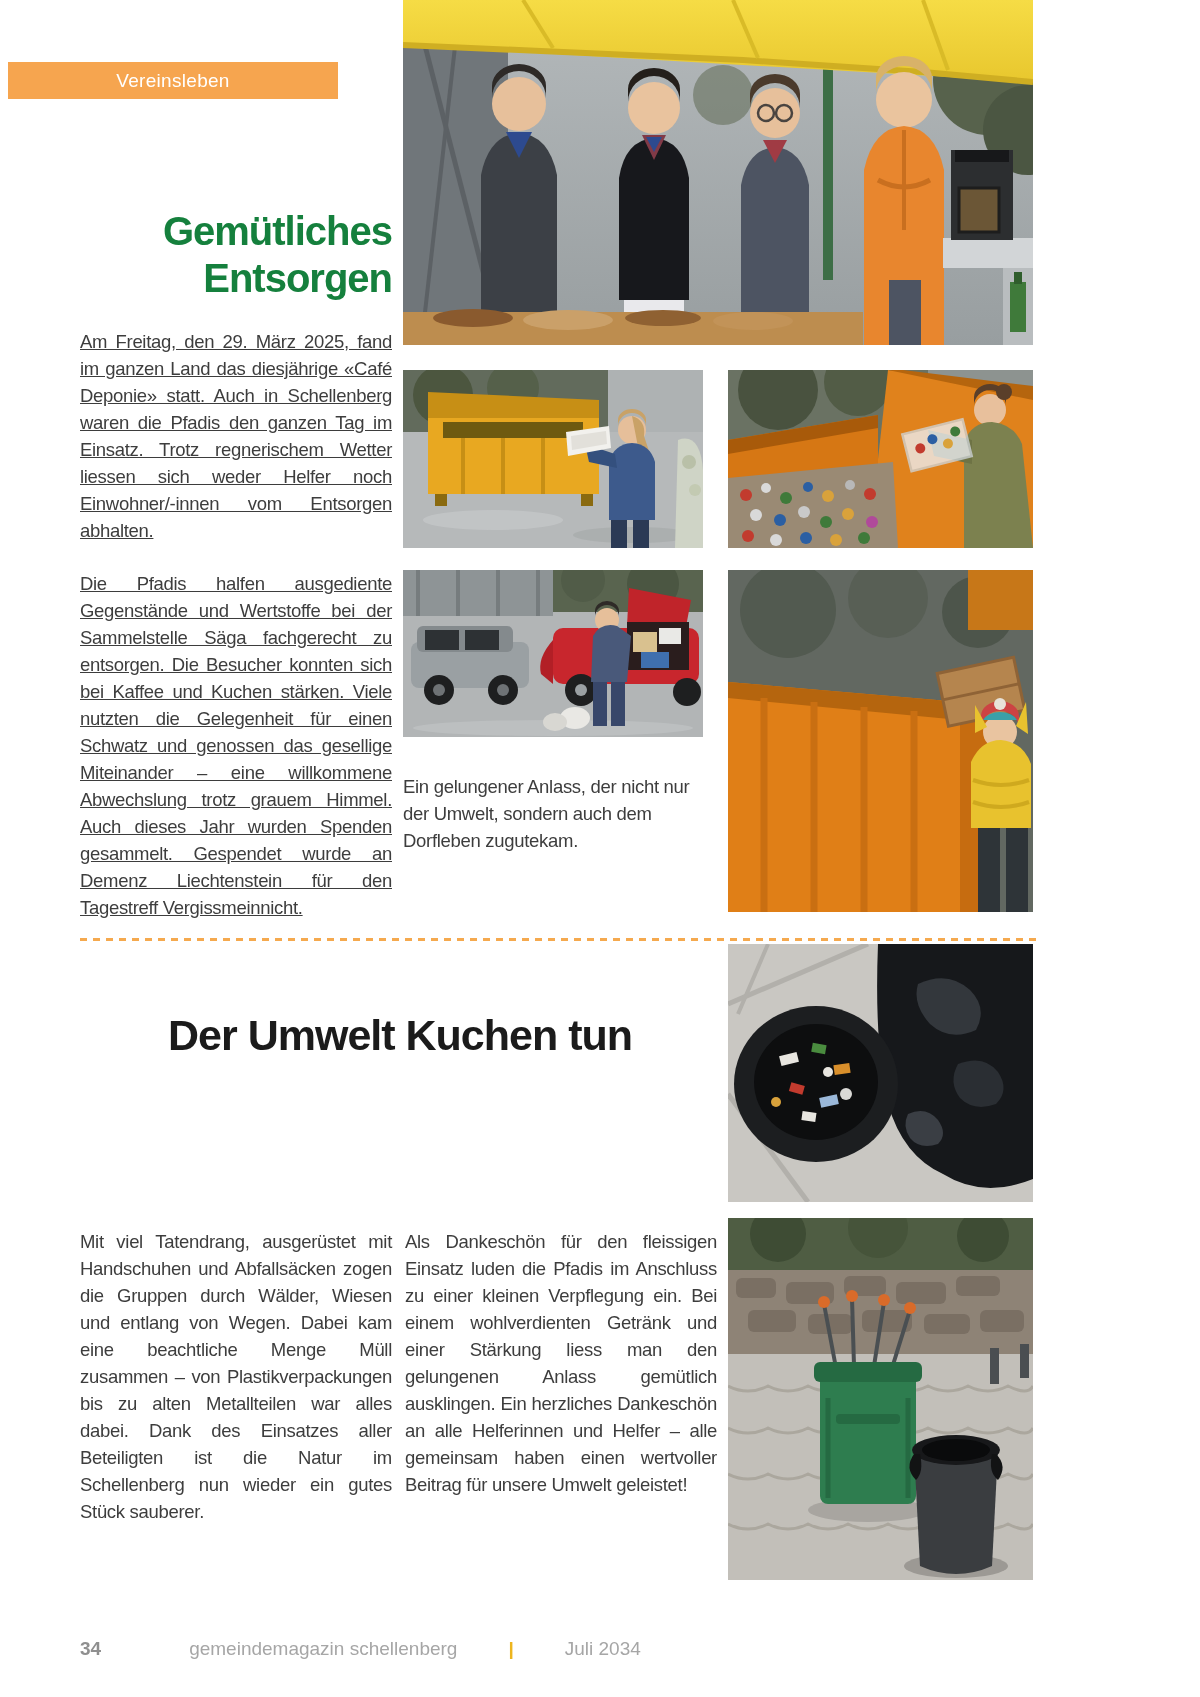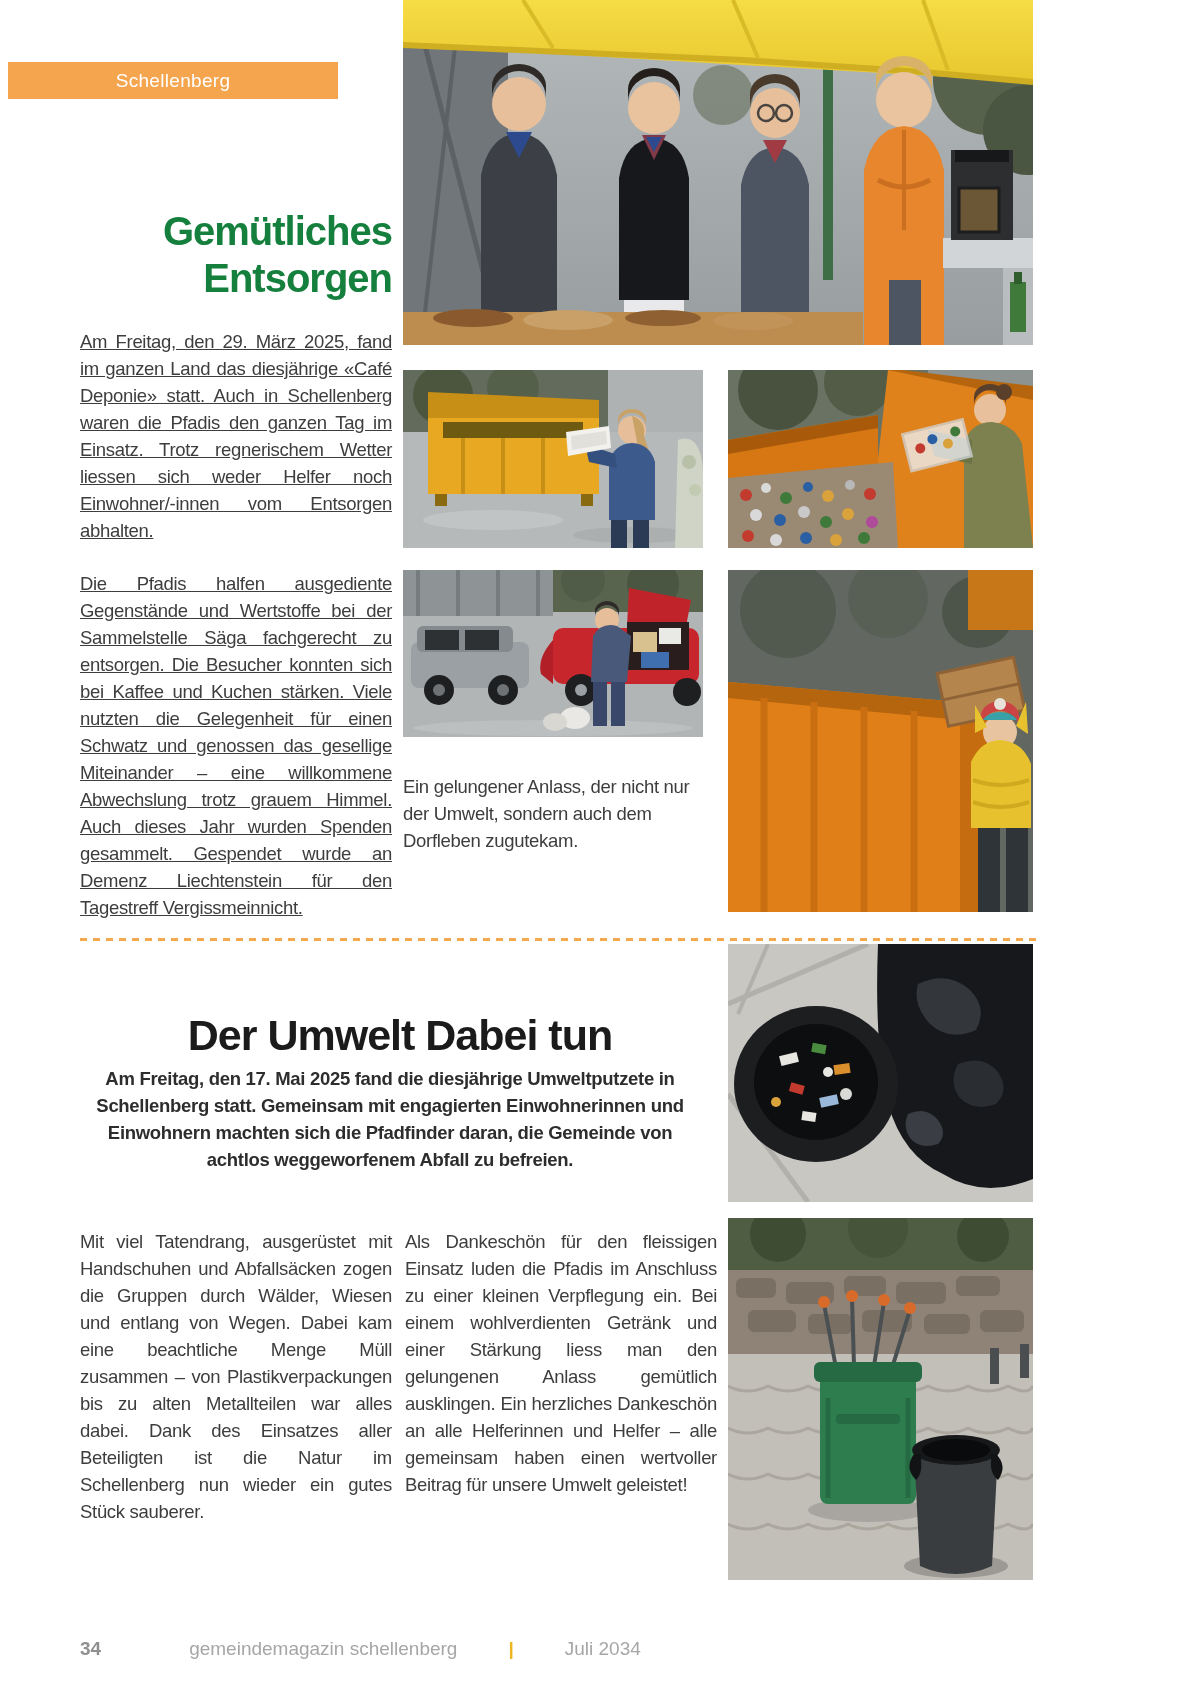--- a/index.html
+++ b/index.html
@@ -52,21 +52,21 @@
   .ph5{left:728px;top:570px;width:305px;height:342px;}
   .ph6{left:728px;top:944px;width:305px;height:258px;}
   .ph7{left:728px;top:1218px;width:305px;height:362px;}
 </style>
 </head>
 <body>
 
 <div class="page">
 
   <div class="band">
-    <span>Schellenberg</span>
+    <span>Vereinsleben</span>
   </div>
 
   <h1 class="a1-title">Gemütliches Entsorgen</h1>
 
   <div class="a1-col">
     <p>Am Freitag, den 29. März 2025, fand im ganzen Land das diesjährige «Café Deponie» statt. Auch in Schellenberg waren die Pfadis den ganzen Tag im Einsatz. Trotz regnerischem Wetter liessen sich weder Helfer noch Einwohner/-innen vom Entsorgen abhalten.</p>
     <p>Die Pfadis halfen ausgediente Gegenstände und Wertstoffe bei der Sammelstelle Säga fachgerecht zu entsorgen. Die Besucher konnten sich bei Kaffee und Kuchen stärken. Viele nutzten die Gelegenheit für einen Schwatz und genossen das gesellige Miteinander – eine willkommene Abwechslung trotz grauem Himmel. Auch dieses Jahr wurden Spenden gesammelt. Gespendet wurde an Demenz Liechtenstein für den Tagestreff Vergissmeinnicht.</p>
   </div>
 
   <div class="photo ph1">
@@ -298,22 +298,21 @@
       <path d="M245,232 q28,10 56,0" fill="none" stroke="#cfa91e" stroke-width="4"></path>
       <rect x="250" y="258" width="22" height="84" fill="#2e3438"></rect>
       <rect x="278" y="258" width="22" height="84" fill="#2e3438"></rect>
     </svg>
   </div>
 
   <p class="caption">Ein gelungener Anlass, der nicht nur der Umwelt, sondern auch dem Dorfleben zugutekam.</p>
 
   <div class="divider"></div>
 
-  <h2 class="a2-title">Der Umwelt Dabei tun</h2>
-  <p class="a2-intro">Am Freitag, den 17. Mai 2025 fand die diesjährige Umweltputzete in Schellenberg statt. Gemeinsam mit engagierten Einwohnerinnen und Einwohnern machten sich die Pfadfinder daran, die Gemeinde von achtlos weggeworfenem Abfall zu befreien.</p>
+  <h2 class="a2-title">Der Umwelt Kuchen tun</h2>
 
   <div class="photo ph6">
     <svg viewBox="0 0 305 258">
       <rect width="305" height="258" fill="#c9c7c2"></rect>
       <line x1="0" y1="60" x2="140" y2="0" stroke="#b2b0ab" stroke-width="5"></line>
       <line x1="0" y1="150" x2="80" y2="258" stroke="#b2b0ab" stroke-width="5"></line>
       <line x1="40" y1="0" x2="10" y2="70" stroke="#b2b0ab" stroke-width="4"></line>
 
       <path d="M150,0 L305,0 L305,235 q-50,20 -90,-5 q-40,-18 -55,-70 q-14,-60 -10,-160 z" fill="#16181b"></path>
       <path d="M190,40 q30,-14 52,6 q18,18 6,40 q-26,12 -46,-6 q-18,-20 -12,-40z" fill="#33373c"></path>

